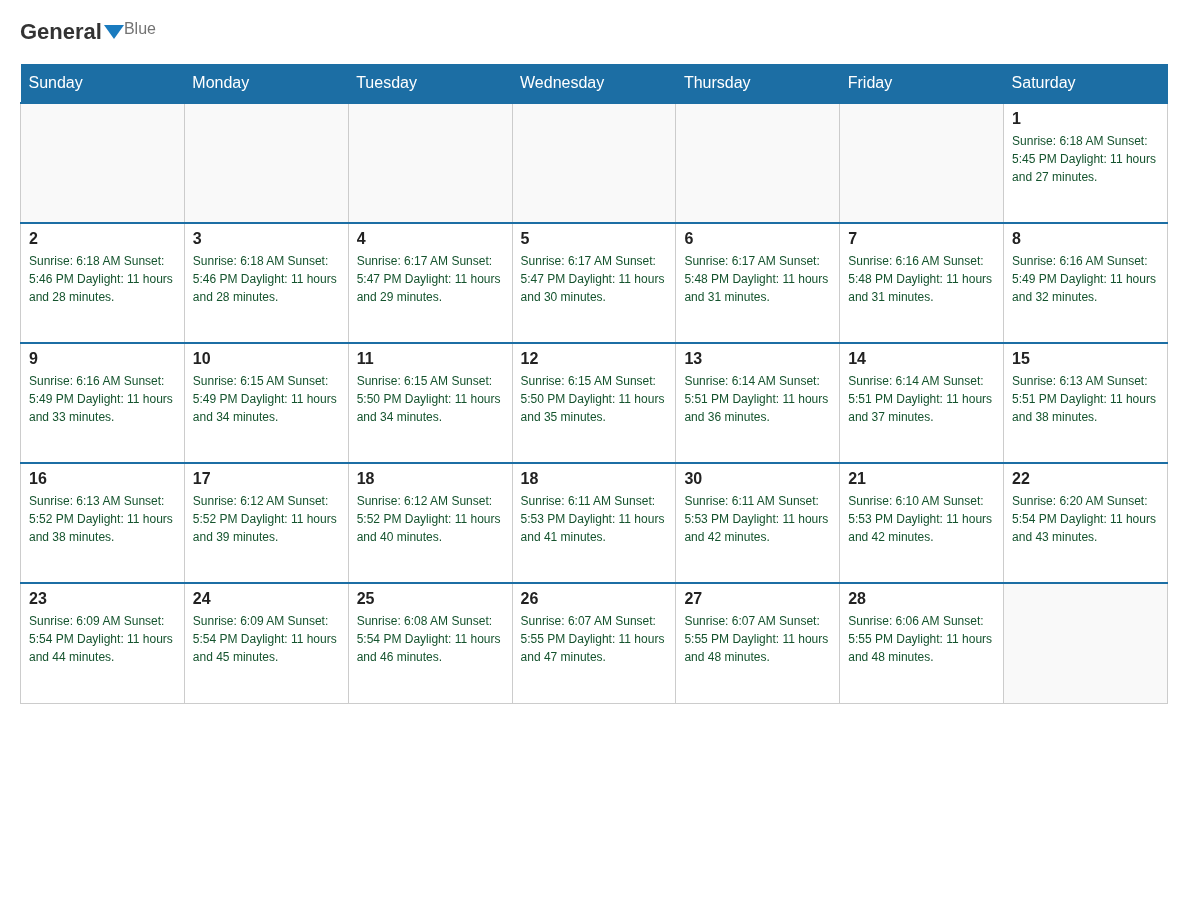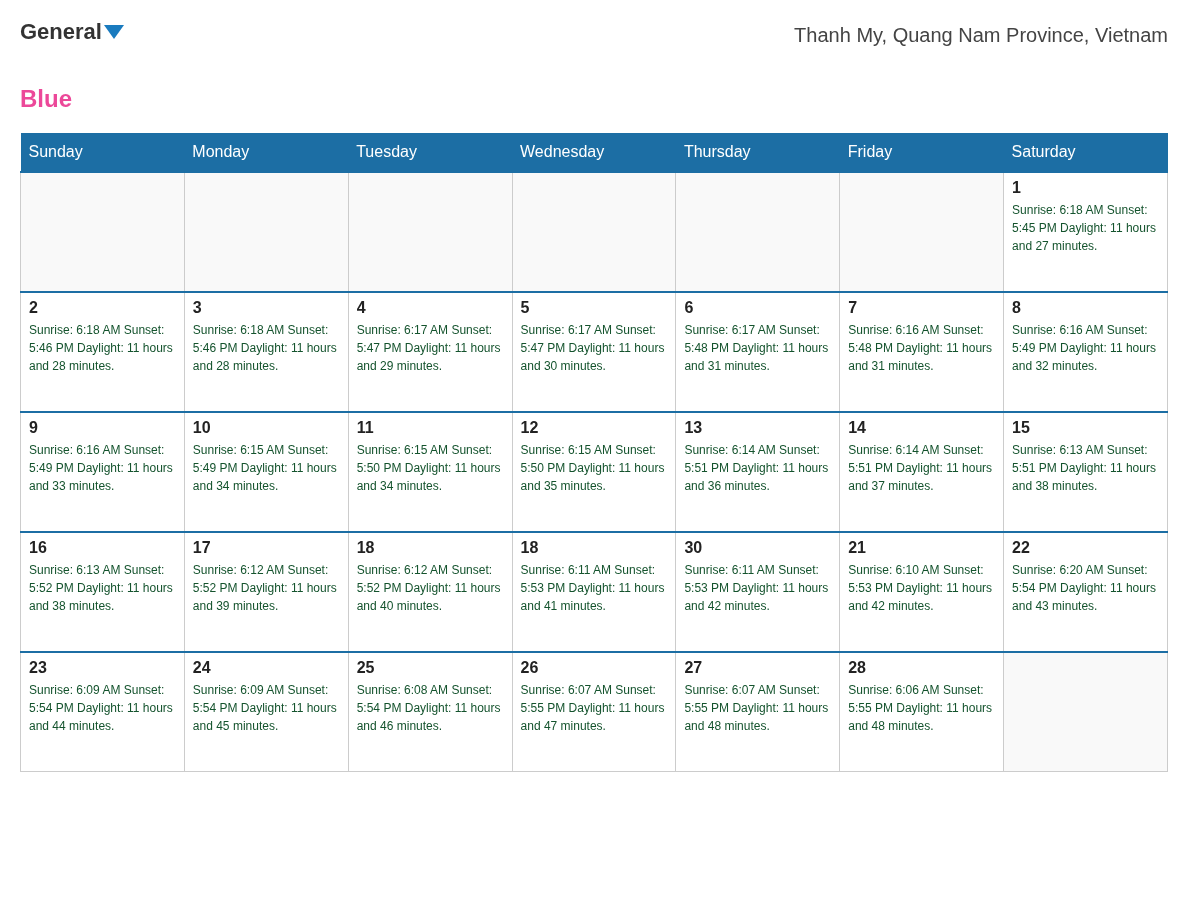--- a/index.html
+++ b/index.html
@@ -11,23 +11,21 @@
       min-height: 918px;
     }
     .header {
       display: flex;
       justify-content: space-between;
       align-items: flex-start;
       margin-bottom: 10px;
     }
     .logo {
       display: flex;
-      flex-direction: column;
       align-items: flex-start;
-      gap: 42px;
     }
     .logo-text {
       font-size: 22px;
       font-weight: bold;
       color: #333;
       line-height: 1.1;
     }
     .logo-triangle {
       display: inline-block;
       width: 0;
@@ -95,24 +93,23 @@
   </style>
 </head>
 <body>
 
 <div class="header">
   <div class="logo">
     <div style="display:flex; align-items:center;">
       <span class="logo-text">General</span>
       <span class="logo-triangle"></span>
     </div>
-    <span class="logo-text blue" style="color:#ec4899; font-size:24px; font-weight:bold;">Blue</span>
+    <span class="logo-text blue" style="color:#737373; font-size:16px; font-weight:normal;">Blue</span>
   </div>
   <div class="title-section">
-    <div class="subtitle">Thanh My, Quang Nam Province, Vietnam</div>
   </div>
 </div>
 
 <table class="calendar">
   <thead>
     <tr>
     <th>Sunday</th>
         <th>Monday</th>
         <th>Tuesday</th>
         <th>Wednesday</th>

